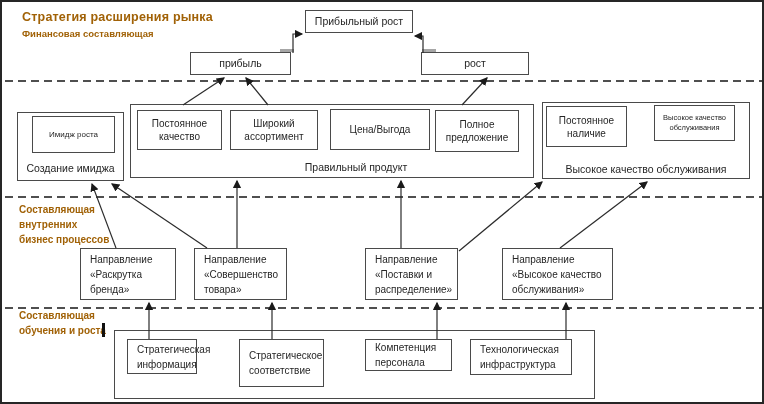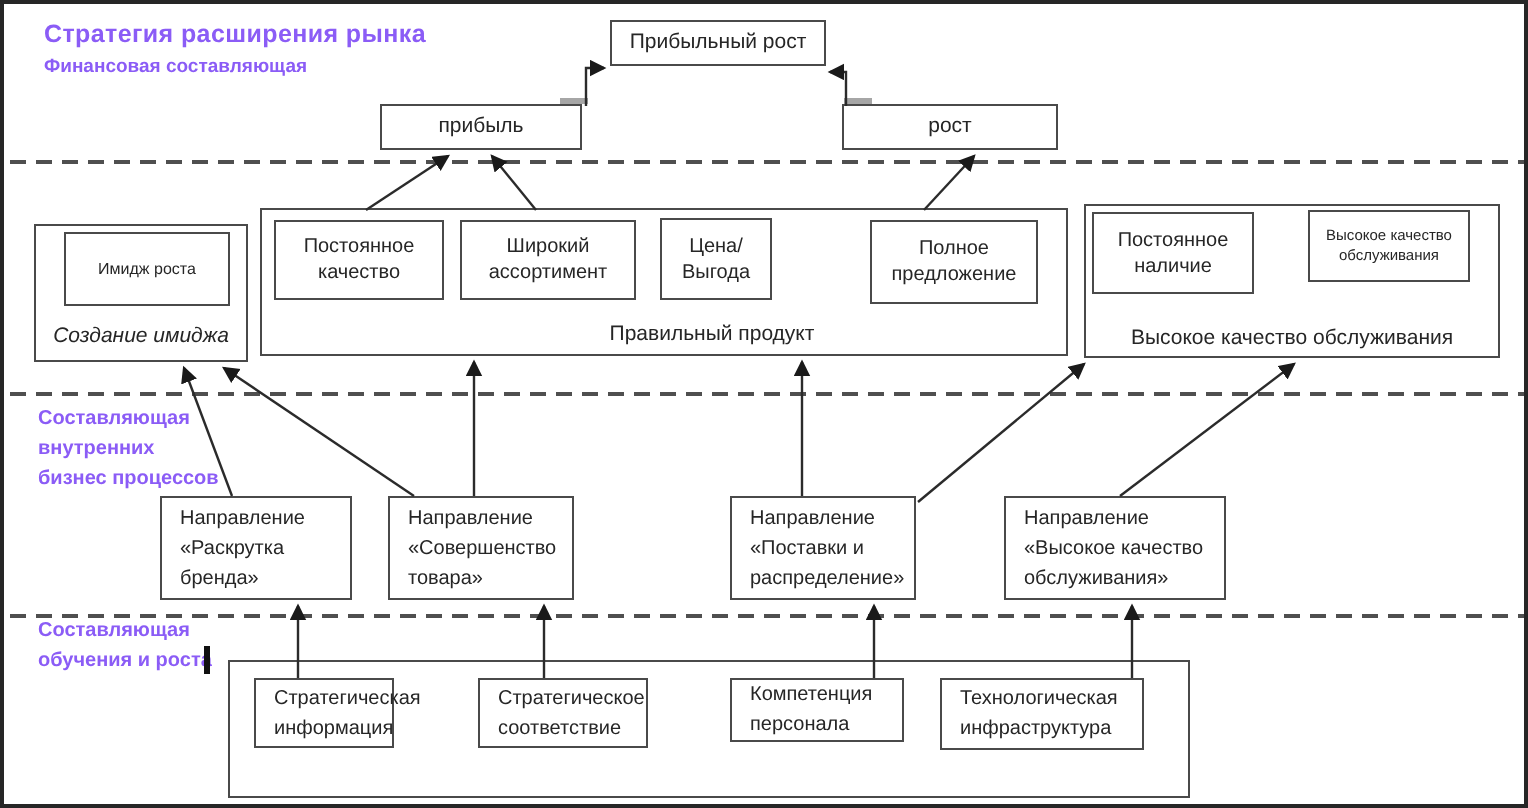--- a/index.html
+++ b/index.html
@@ -6,21 +6,21 @@
   .canvas{
     position:relative;
     width:764px;height:404px;
     background:#ffffff;
     font-family:"Liberation Sans","DejaVu Sans",sans-serif;
     color:#1f1f1f;
     box-sizing:border-box;
     border:2px solid #262626;
     overflow:hidden;
   }
-  .lbl{position:absolute;white-space:pre-line;font-weight:bold;color:#8b5cf6;}
+  .lbl{position:absolute;white-space:pre-line;font-weight:bold;color:#a16207;}
   .lbl-title{left:20px;top:8px;font-size:12.5px;letter-spacing:.2px;}
   .lbl-sub{left:20px;top:26px;font-size:9.5px;}
   .lbl-client{left:17px;top:89px;font-size:10px;}
   .lbl-internal{left:17px;top:200px;font-size:10px;line-height:15px;}
   .lbl-learning{left:17px;top:306px;font-size:10px;line-height:15px;}
   .caret{position:absolute;left:100px;top:321px;width:2.5px;height:14px;background:#111;}
 
   .box{
     position:absolute;
     border:1px solid #4a4a4a;
@@ -58,30 +58,30 @@
 обучения и роста</div>
   <div class="caret"></div>
 
   <div class="box fin" style="left:303px;top:8px;width:108px;height:23px;">Прибыльный рост</div>
   <div class="box fin" style="left:188px;top:50px;width:101px;height:23px;">прибыль</div>
   <div class="box fin" style="left:419px;top:50px;width:108px;height:23px;">рост</div>
   <div class="stub" style="left:278px;top:47px;"></div>
   <div class="stub" style="left:420px;top:47px;"></div>
 
   <div class="box group" style="left:15px;top:110px;width:107px;height:69px;"></div>
-  <div class="glabel" style="left:15px;top:160px;width:107px;font-style:italic;">Создание имиджа</div>
+  <div class="glabel" style="left:15px;top:160px;width:107px;">Создание имиджа</div>
   <div class="box tiny" style="left:30px;top:114px;width:83px;height:37px;">Имидж роста</div>
 
   <div class="box group" style="left:128px;top:102px;width:404px;height:74px;"></div>
   <div class="glabel" style="left:128px;top:159px;width:404px;margin-left:24px;">Правильный продукт</div>
   <div class="box" style="left:135px;top:108px;width:85px;height:40px;">Постоянное
 качество</div>
   <div class="box" style="left:228px;top:108px;width:88px;height:40px;">Широкий
 ассортимент</div>
-  <div class="box" style="left:328px;top:107px;width:56px;height:41px;">Цена/Выгода</div>
+  <div class="box" style="left:328px;top:107px;width:100px;height:41px;">Цена/Выгода</div>
   <div class="box" style="left:433px;top:108px;width:84px;height:42px;">Полное
 предложение</div>
 
   <div class="box group" style="left:540px;top:100px;width:208px;height:77px;"></div>
   <div class="glabel" style="left:540px;top:161px;width:208px;">Высокое качество обслуживания</div>
   <div class="box" style="left:544px;top:104px;width:81px;height:41px;">Постоянное
 наличие</div>
   <div class="box xtiny" style="left:652px;top:103px;width:81px;height:36px;">Высокое качество
 обслуживания</div>
 
@@ -94,21 +94,21 @@
   <div class="box left" style="left:363px;top:246px;width:93px;height:52px;">Направление
 «Поставки и
 распределение»</div>
   <div class="box left" style="left:500px;top:246px;width:111px;height:52px;">Направление
 «Высокое качество
 обслуживания»</div>
 
   <div class="box group" style="left:112px;top:328px;width:481px;height:69px;"></div>
   <div class="box left" style="left:125px;top:337px;width:70px;height:35px;">Стратегическая
 информация</div>
-  <div class="box left" style="left:237px;top:337px;width:85px;height:35px;">Стратегическое
+  <div class="box left" style="left:237px;top:337px;width:85px;height:48px;">Стратегическое
 соответствие</div>
   <div class="box left" style="left:363px;top:337px;width:87px;height:32px;">Компетенция
 персонала</div>
   <div class="box left" style="left:468px;top:337px;width:102px;height:36px;">Технологическая
 инфраструктура</div>
 
   <svg class="overlay" width="764" height="404" viewBox="0 0 764 404">
     <defs>
       <marker id="ah" markerWidth="8" markerHeight="8" refX="6" refY="3.5" orient="auto">
         <path d="M0,0 L7,3.5 L0,7 Z" fill="#1a1a1a"></path>

